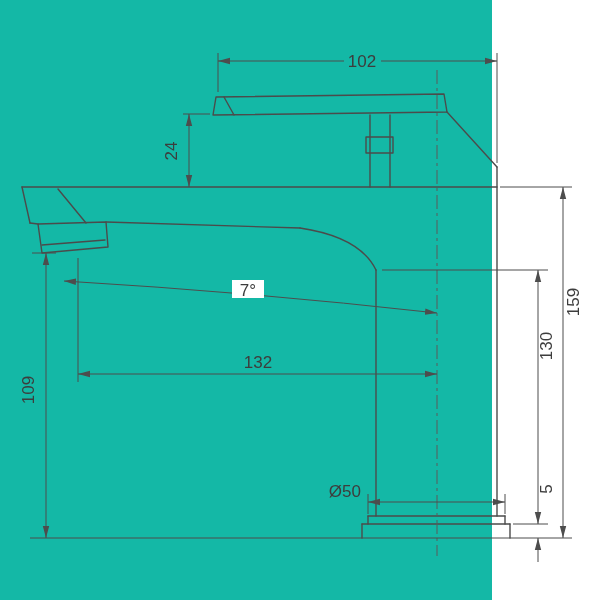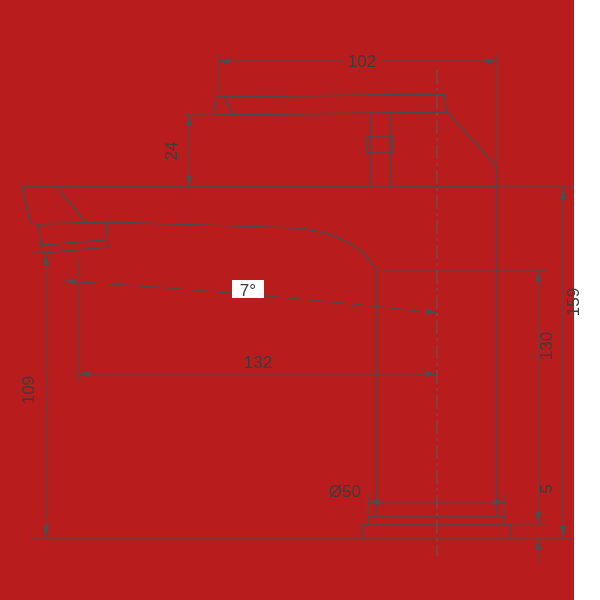--- a/index.html
+++ b/index.html
@@ -4,23 +4,23 @@
 <style>
   html, body {
     margin: 0;
     padding: 0;
     background: #ffffff;
     width: 600px;
     height: 600px;
     overflow: hidden;
   }
   .stage {
-    width: 574px;
+    width: 492px;
     height: 600px;
-    background: #b91c1c;
+    background: #14b8a6;
     position: relative;
   }
   svg text {
     font-family: "Liberation Sans", "DejaVu Sans", sans-serif;
     font-size: 17px;
     fill: #3d3d3d;
   }
   .outline {
     stroke: #4b4b4b;
     stroke-width: 1.4;

